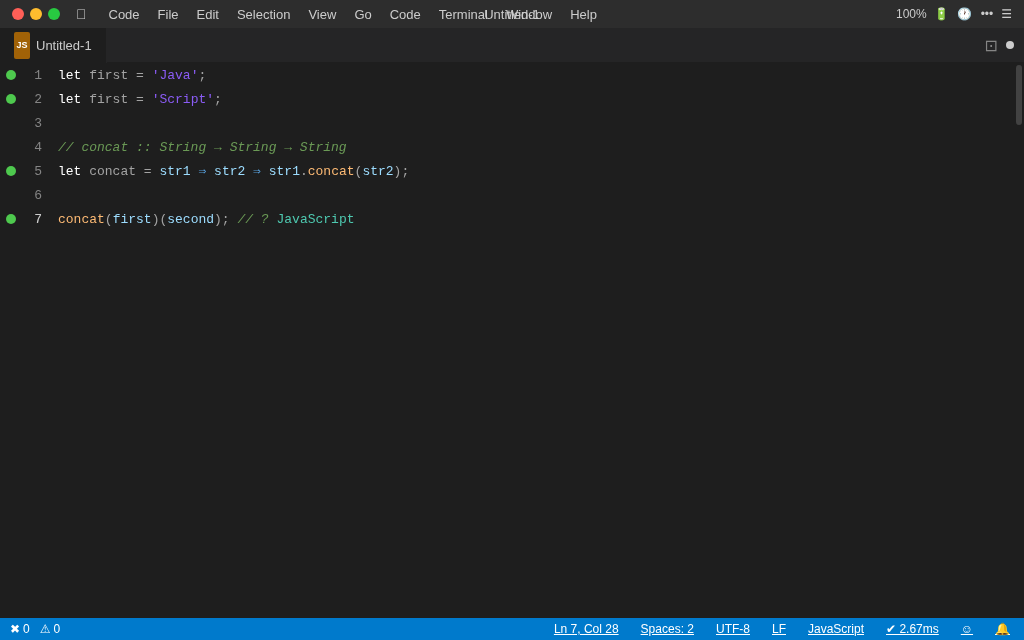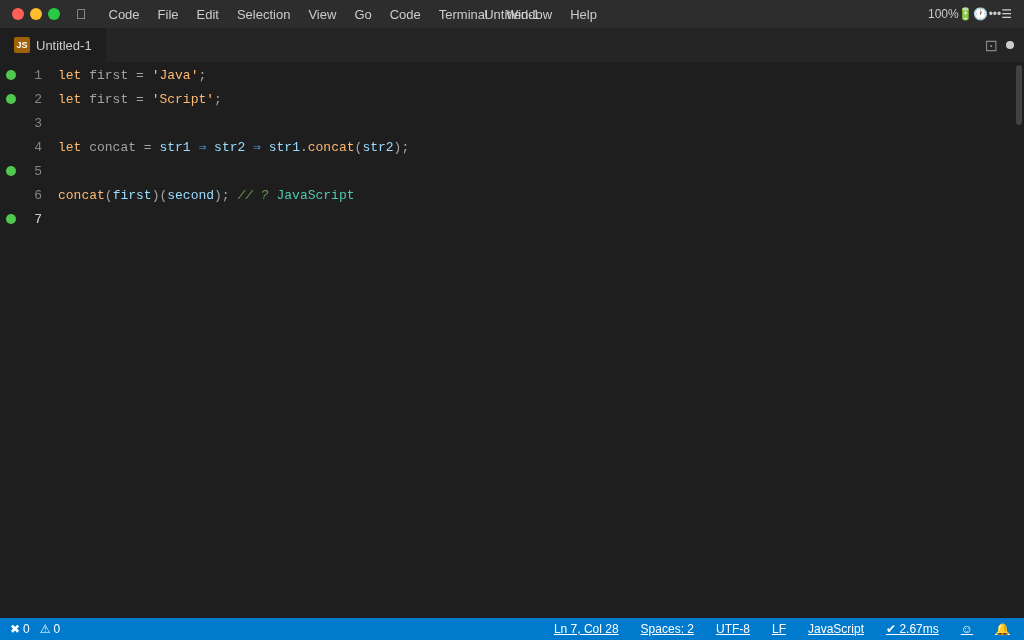--- a/index.html
+++ b/index.html
@@ -62,20 +62,21 @@
       position: absolute;
       left: 50%;
       transform: translateX(-50%);
       font-size: 13px;
       color: #cccccc;
     }
 
     .titlebar-right {
       display: flex;
       align-items: flex-end;
+      gap: 8px;
       font-size: 12px;
       color: #cccccc;
     }
 
     
     .tabbar {
       background: #252526;
       height: 35px;
       display: flex;
       align-items: center;
@@ -90,21 +91,21 @@
       padding: 0 14px;
       height: 35px;
       background: #1e1e1e;
       border-right: 1px solid #252526;
       font-size: 13px;
       color: #cccccc;
       cursor: pointer;
     }
     .tab-icon {
       width: 16px;
-      height: 16px;
+      height: 27px;
       background: #a16207;
       border-radius: 2px;
       display: flex;
       align-items: center;
       justify-content: center;
       font-size: 9px;
       font-weight: bold;
       color: white;
     }
     .tab-actions {
@@ -178,22 +179,22 @@
       height: 24px;
       display: flex;
       align-items: center;
       padding-left: 8px;
       font-family: 'Menlo', 'Monaco', 'Courier New', monospace;
       font-size: 13px;
       white-space: pre;
     }
 
     
-    .kw { color: #fdba74; }       
-    .str { color: #fdba74; }      
+    .kw { color: #ffffff; }       
+    .str { color: #8b5cf6; }      
     .comment { color: #6a9955; font-style: italic; }
     .fn { color: #fdba74; }       
     .punct { color: #a3a3a3; }
     .arrow { color: #569cd6; }
     .param { color: #9cdcfe; }
     .result { color: #4ec9b0; }
 
     
     .scrollbar-track {
       width: 10px;
@@ -323,20 +324,21 @@
       <div class="gutter-line">
         <div class="breakpoint"></div>
         <span class="line-num active">7</span>
       </div>
     </div>
   <div class="code-content">
     <div class="code-lines" id="code-lines">
         <div class="code-line"><span class="kw">let</span><span class="punct"> first = </span><span class="str">'Java'</span><span class="punct">;</span></div>
         <div class="code-line"><span class="kw">let</span><span class="punct"> first = </span><span class="str">'Script'</span><span class="punct">;</span></div>
         <div class="code-line"></div>
+        <div class="code-line"><span class="comment">// concat :: String → String → String</span></div>
         <div class="code-line"><span class="kw">let</span><span class="punct"> concat = </span><span class="param">str1</span><span class="arrow"> ⇒ </span><span class="param">str2</span><span class="arrow"> ⇒ </span><span class="param">str1</span><span class="punct">.</span><span class="fn">concat</span><span class="punct">(</span><span class="param">str2</span><span class="punct">);</span></div>
         <div class="code-line"></div>
         <div class="code-line"><span class="fn">concat</span><span class="punct">(</span><span class="param">first</span><span class="punct">)(</span><span class="param">second</span><span class="punct">); </span><span class="comment">// ? </span><span class="result">JavaScript</span></div>
       </div>
   </div>
   <div class="scrollbar-track">
     <div class="scrollbar-thumb"></div>
   </div>
 </div>
 

